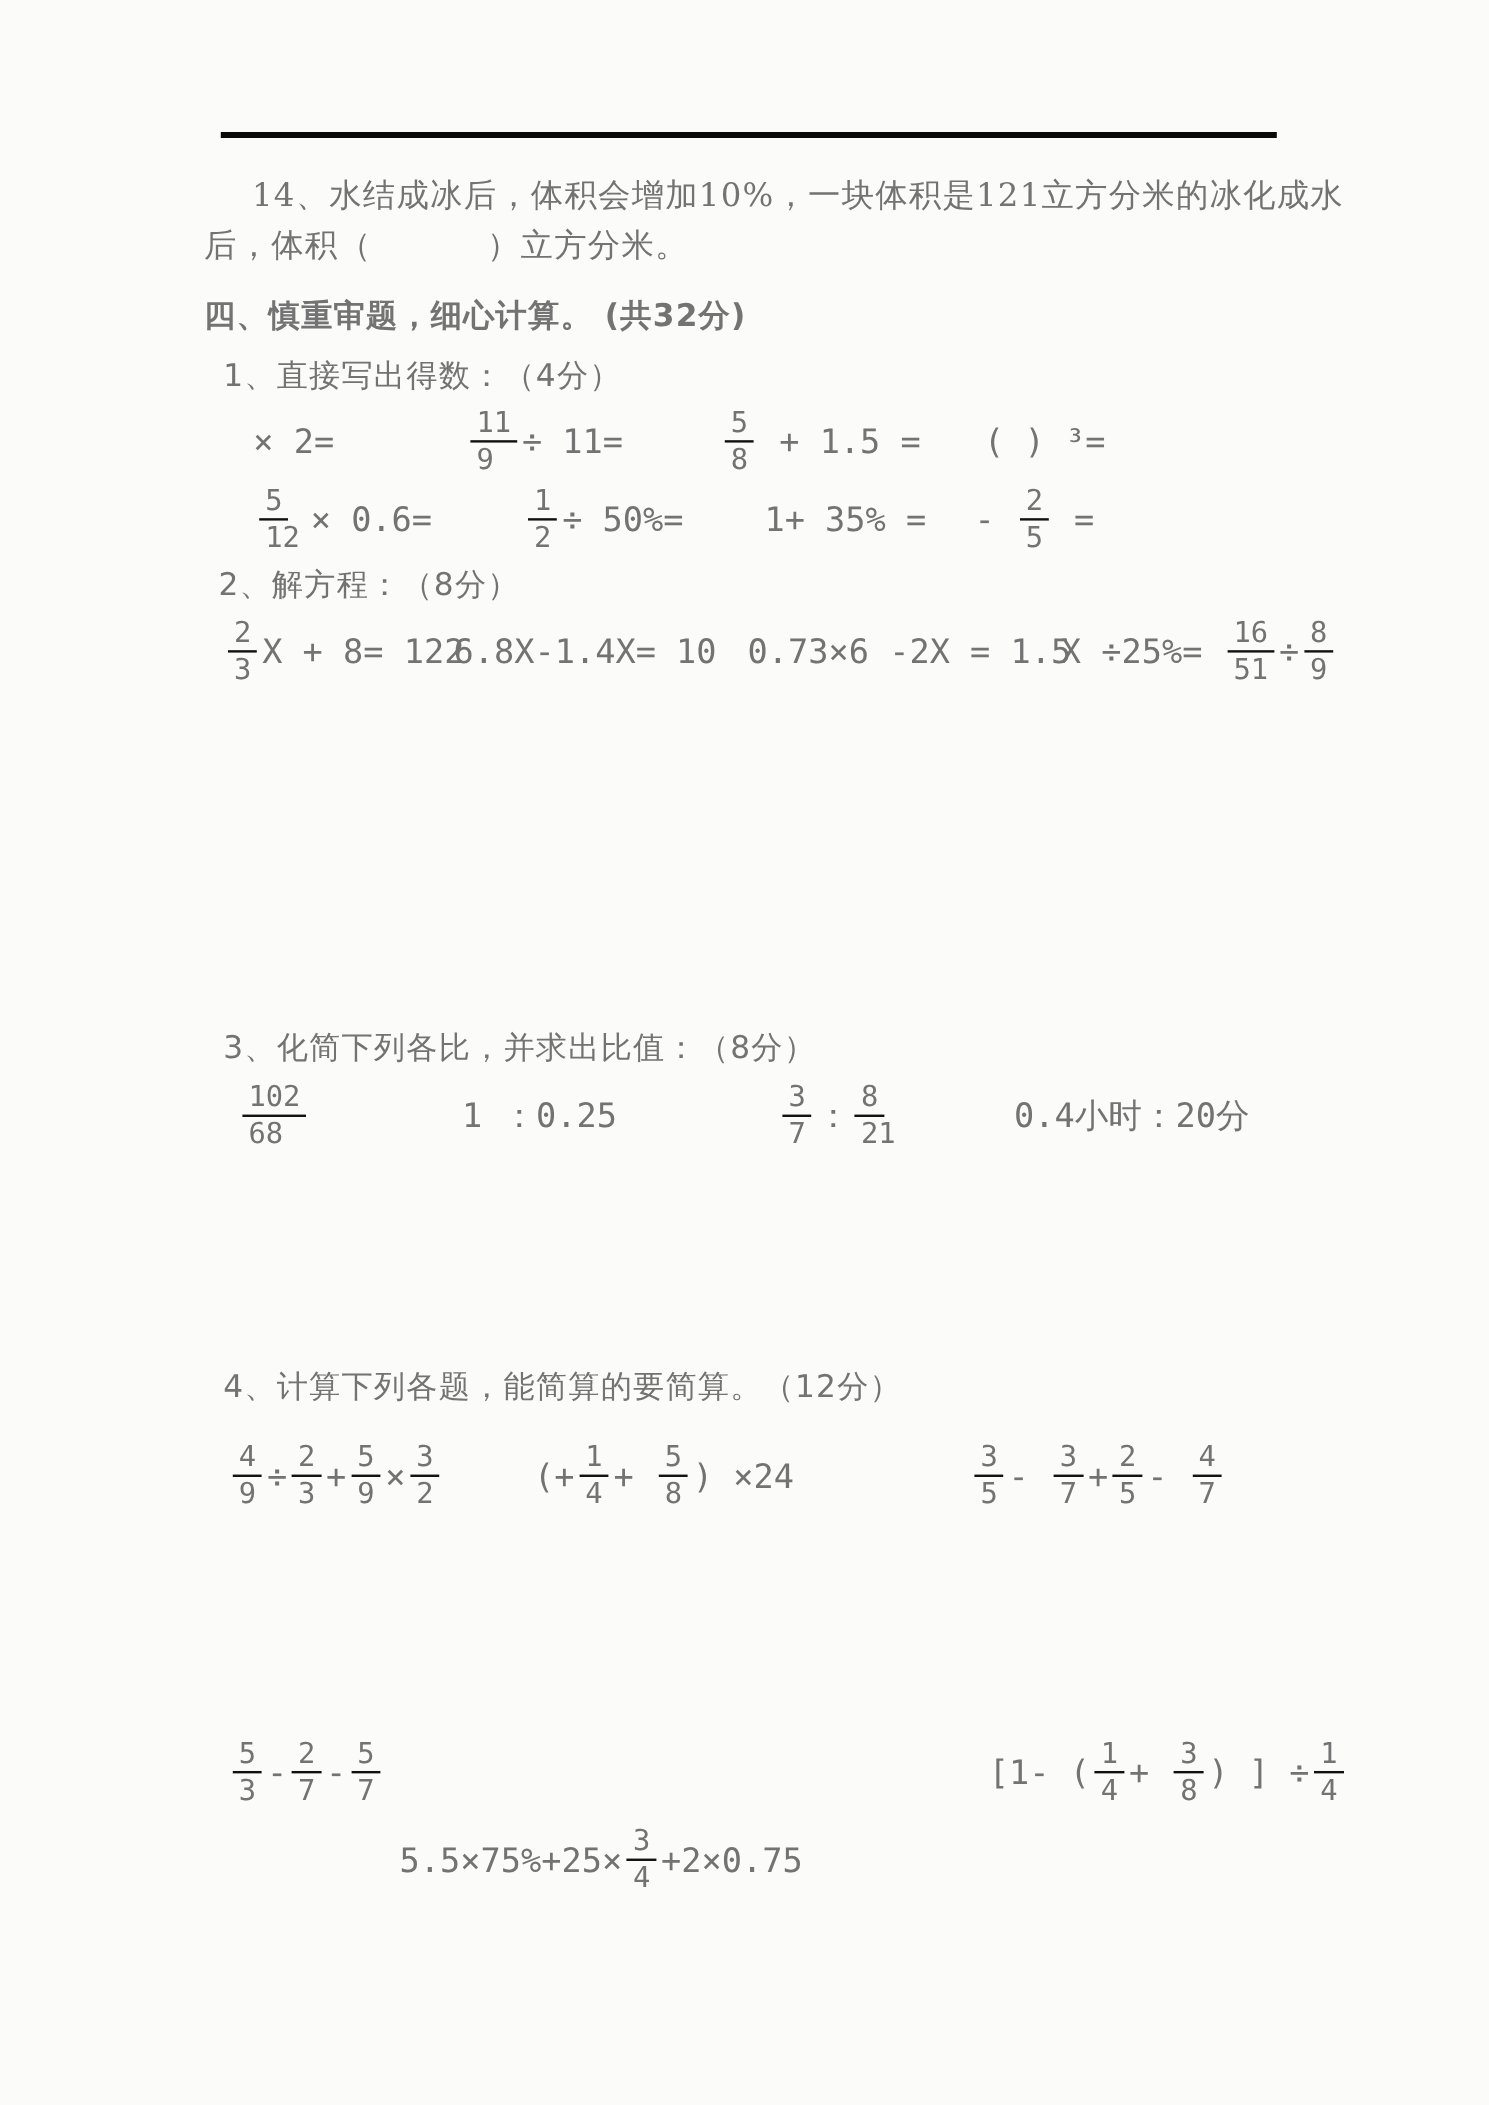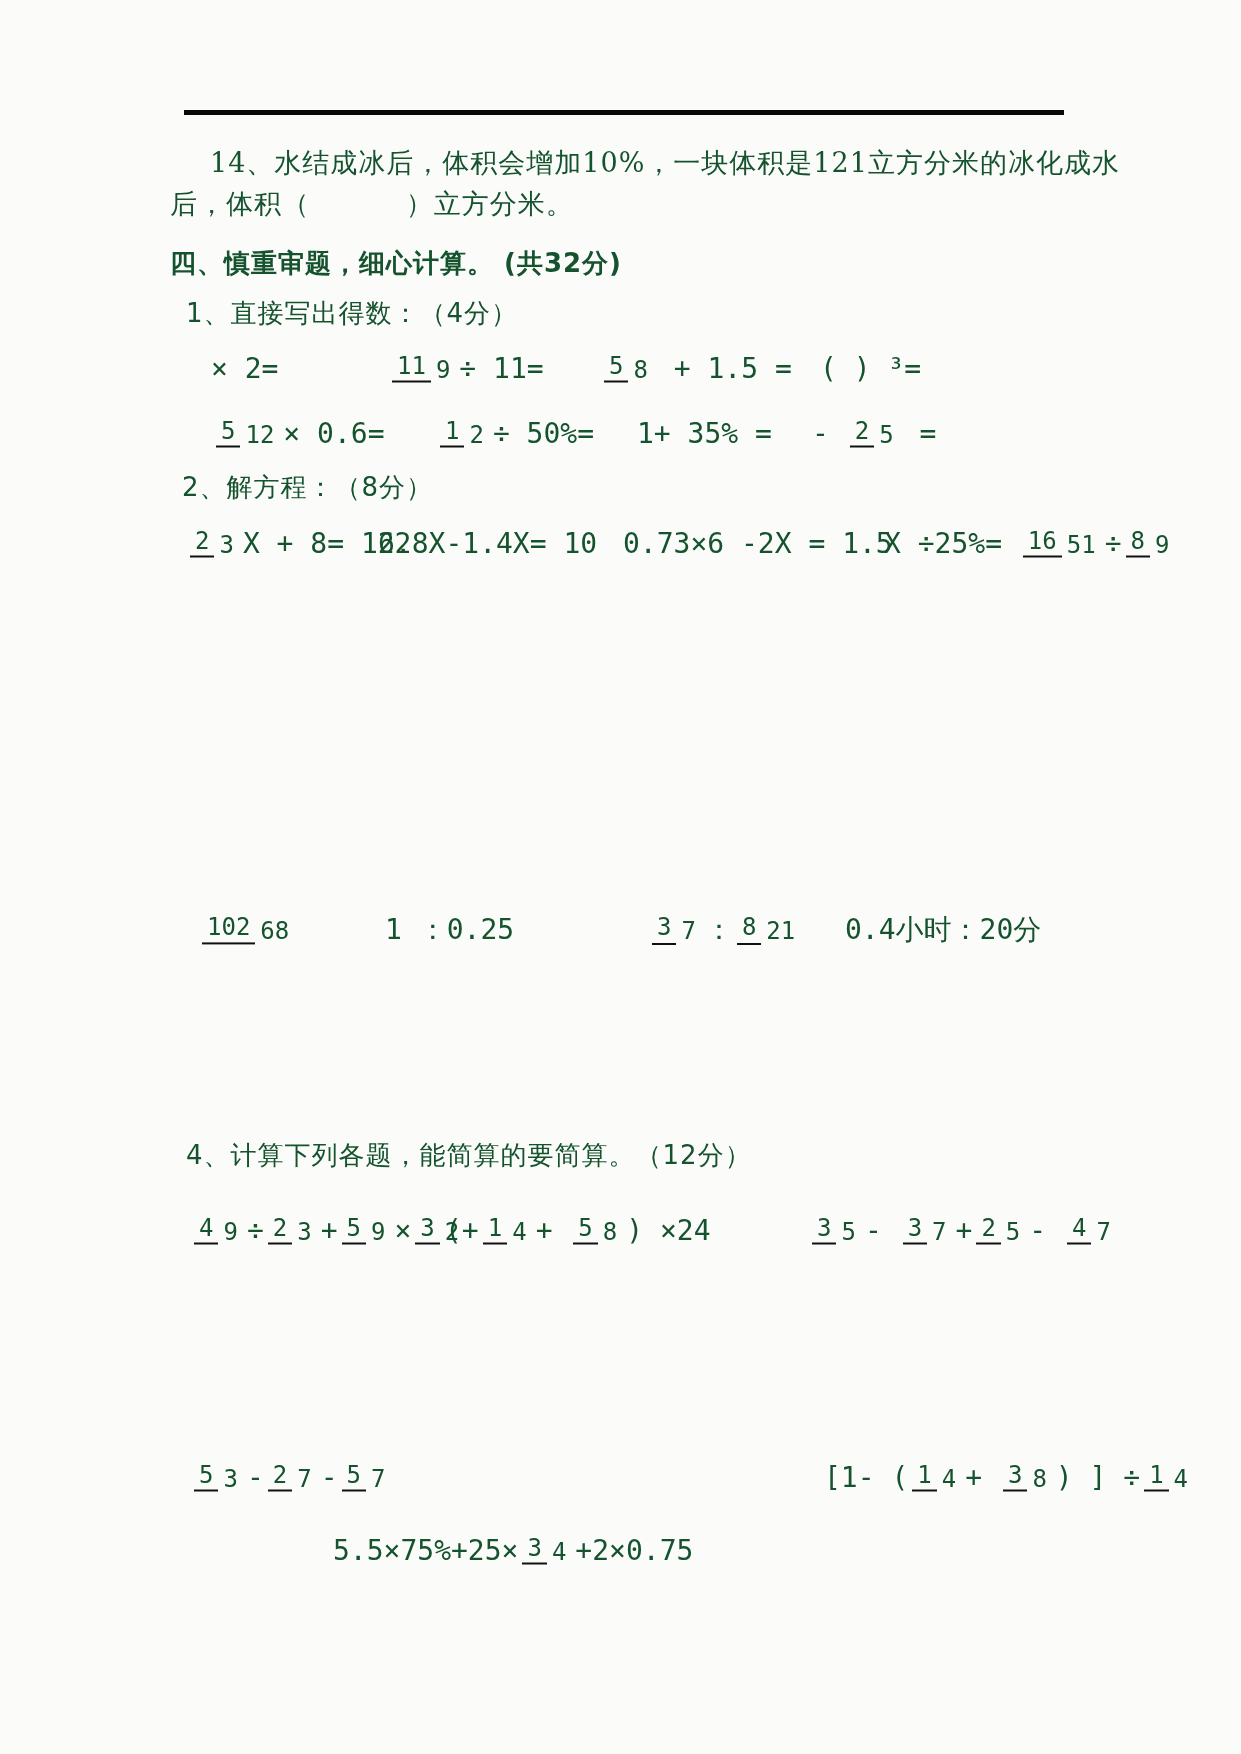--- a/index.html
+++ b/index.html
@@ -1,21 +1,21 @@
 <!DOCTYPE html>
 <html><head>
 <meta charset="utf-8">
 <style>
   html,body{margin:0;padding:0;background:#e8e8e8;}
   .page{
     position:relative;
     width:1241px;height:1754px;
     background:#fbfbfa;
     font-family:"DejaVu Sans",sans-serif;
-    color:#14532d;
+    color:#737373;
     overflow:hidden;
   }
   .rule{
     position:absolute;
     background:#0a0a0a;
   }
   .textline{
     position:absolute;
     font-size:27px;
     letter-spacing:1px;
@@ -42,22 +42,22 @@
     display:flex;
     align-items:center;
     transform:translateY(-50%);
     font-size:28px;
     font-family:"DejaVu Sans Mono","DejaVu Sans",monospace;
     white-space:pre;
   }
   .expr .tok{white-space:pre;}
   .expr .frac{
     display:inline-flex;
-    flex-direction:row;
-    align-items:flex-end;
+    flex-direction:column;
+    align-items:flex-start;
     line-height:1.05;
     font-size:24px;
     margin:0 4px;
     vertical-align:middle;
   }
   .expr .frac .num{
     padding:0 5px 2px 5px;
     border-bottom:2px solid #111;
     text-align:center;
   }
@@ -90,20 +90,21 @@
   <div class="expr" style="left:637px;top:433px;"><span class="tok">1+ 35% =</span></div>
   <div class="expr" style="left:812px;top:433px;"><span class="tok">- </span><span class="frac"><span class="num">2</span><span class="den">5</span></span><span class="tok"> =</span></div>
 
   <div class="ptitle" style="left:182px;top:470px;">2、解方程：（8分）</div>
 
   <div class="expr" style="left:186px;top:543px;"><span class="frac"><span class="num">2</span><span class="den">3</span></span><span class="tok">X + 8= 122</span></div>
   <div class="expr" style="left:378px;top:543px;"><span class="tok">6.8X-1.4X= 10</span></div>
   <div class="expr" style="left:590px;top:543px;margin-left:33px;"><span class="tok">0.73×6 -2X = 1.5</span></div>
   <div class="expr" style="left:884px;top:543px;"><span class="tok">X ÷25%= </span><span class="frac"><span class="num">16</span><span class="den">51</span></span><span class="tok">÷</span><span class="frac"><span class="num">8</span><span class="den">9</span></span></div>
 
+  <div class="ptitle" style="left:186px;top:856px;">3、化简下列各比，并求出比值：（8分）</div>
 
   <div class="expr" style="left:198px;top:930px;"><span class="frac"><span class="num">102</span><span class="den">68</span></span></div>
   <div class="expr" style="left:385px;top:930px;justify-content:flex-end;"><span class="tok">1 ：0.25</span></div>
   <div class="expr" style="left:648px;top:930px;"><span class="frac"><span class="num">3</span><span class="den">7</span></span><span class="tok">：</span><span class="frac"><span class="num">8</span><span class="den">21</span></span></div>
   <div class="expr" style="left:845px;top:930px;"><span class="tok">0.4小时：20分</span></div>
 
   <div class="ptitle" style="left:186px;top:1138px;">4、计算下列各题，能简算的要简算。（12分）</div>
 
   <div class="expr" style="left:190px;top:1230px;"><span class="frac"><span class="num">4</span><span class="den">9</span></span><span class="tok">÷</span><span class="frac"><span class="num">2</span><span class="den">3</span></span><span class="tok">+</span><span class="frac"><span class="num">5</span><span class="den">9</span></span><span class="tok">×</span><span class="frac"><span class="num">3</span><span class="den">2</span></span></div>
   <div class="expr" style="left:445px;top:1230px;"><span class="tok">(+</span><span class="frac"><span class="num">1</span><span class="den">4</span></span><span class="tok">+ </span><span class="frac"><span class="num">5</span><span class="den">8</span></span><span class="tok">) ×24</span></div>

